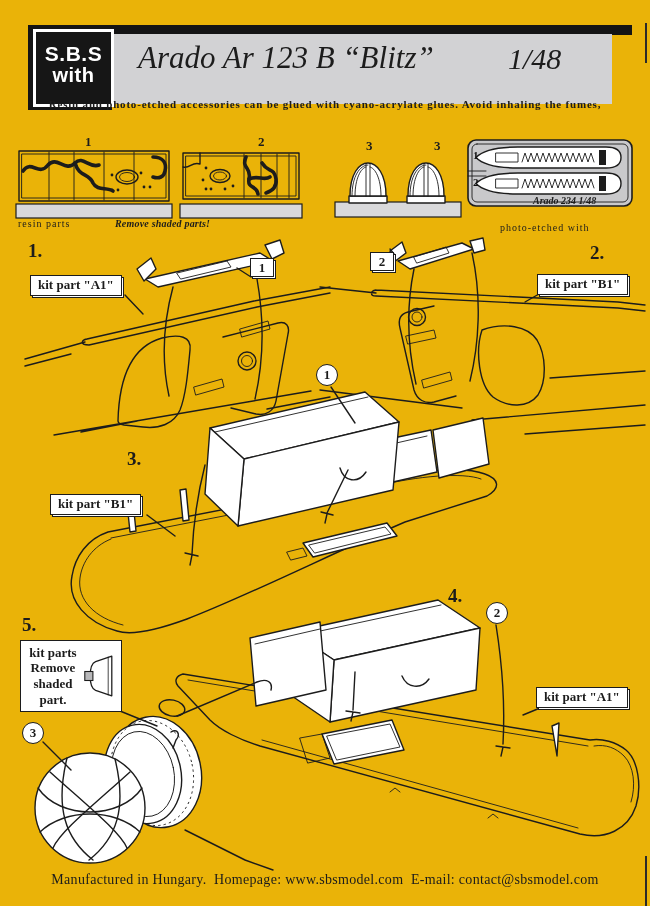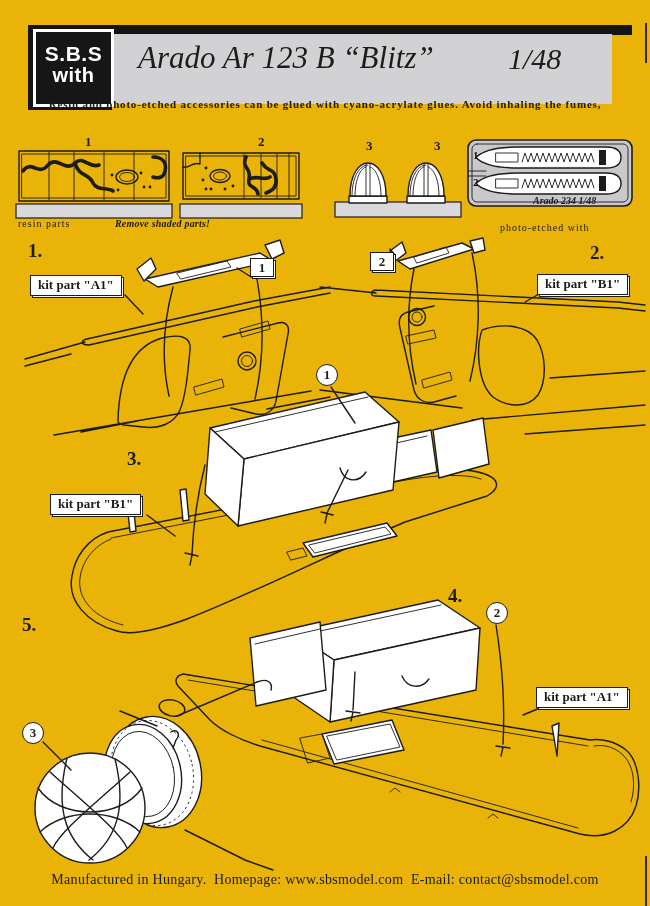--- a/index.html
+++ b/index.html
@@ -290,17 +290,28 @@
     <path class="ln" d="M33,176 C55,208 115,208 137,176"></path>
     <path class="ln" d="M35,220 C60,196 110,196 135,220"></path>
     <path class="ln" d="M62,146 C50,196 60,226 88,248"></path>
     <path class="ln" d="M110,147 C122,196 112,226 84,248"></path>
     <path class="ln" d="M45,160 C85,196 115,220 122,236"></path>
     <path class="ln" d="M125,160 C85,196 55,220 48,236"></path>
     <path class="ln" d="M38,130 L66,158"></path>
     <path class="ln" d="M115,99 L152,114"></path>
   </svg>
   <div class="abs step-num" style="left:22px;top:614px;">5.</div>
+  <div id="s5-callout" class="abs" style="left:20px;top:640px;">
+    <div class="txt">kit parts
+Remove
+shaded
+part.</div>
+    <svg style="position:static;flex:0 0 36px;" width="36" height="52" viewBox="0 0 40 52">
+      <path class="lnw" d="M32,4 L14,10 C6,13 6,39 14,42 L32,48 Z"></path>
+      <path class="ln thin" d="M28,5 V47"></path>
+      <rect x="2" y="21" width="9" height="10" class="stub"></rect>
+    </svg>
+  </div>
   <div class="abs refcirc" style="left:22px;top:722px;">3</div>
 
   <div id="footer" class="abs" style="left:0;top:872px;">Manufactured in Hungary.  Homepage: www.sbsmodel.com  E-mail: contact@sbsmodel.com</div>
 
 </div>
 
 </body></html>

